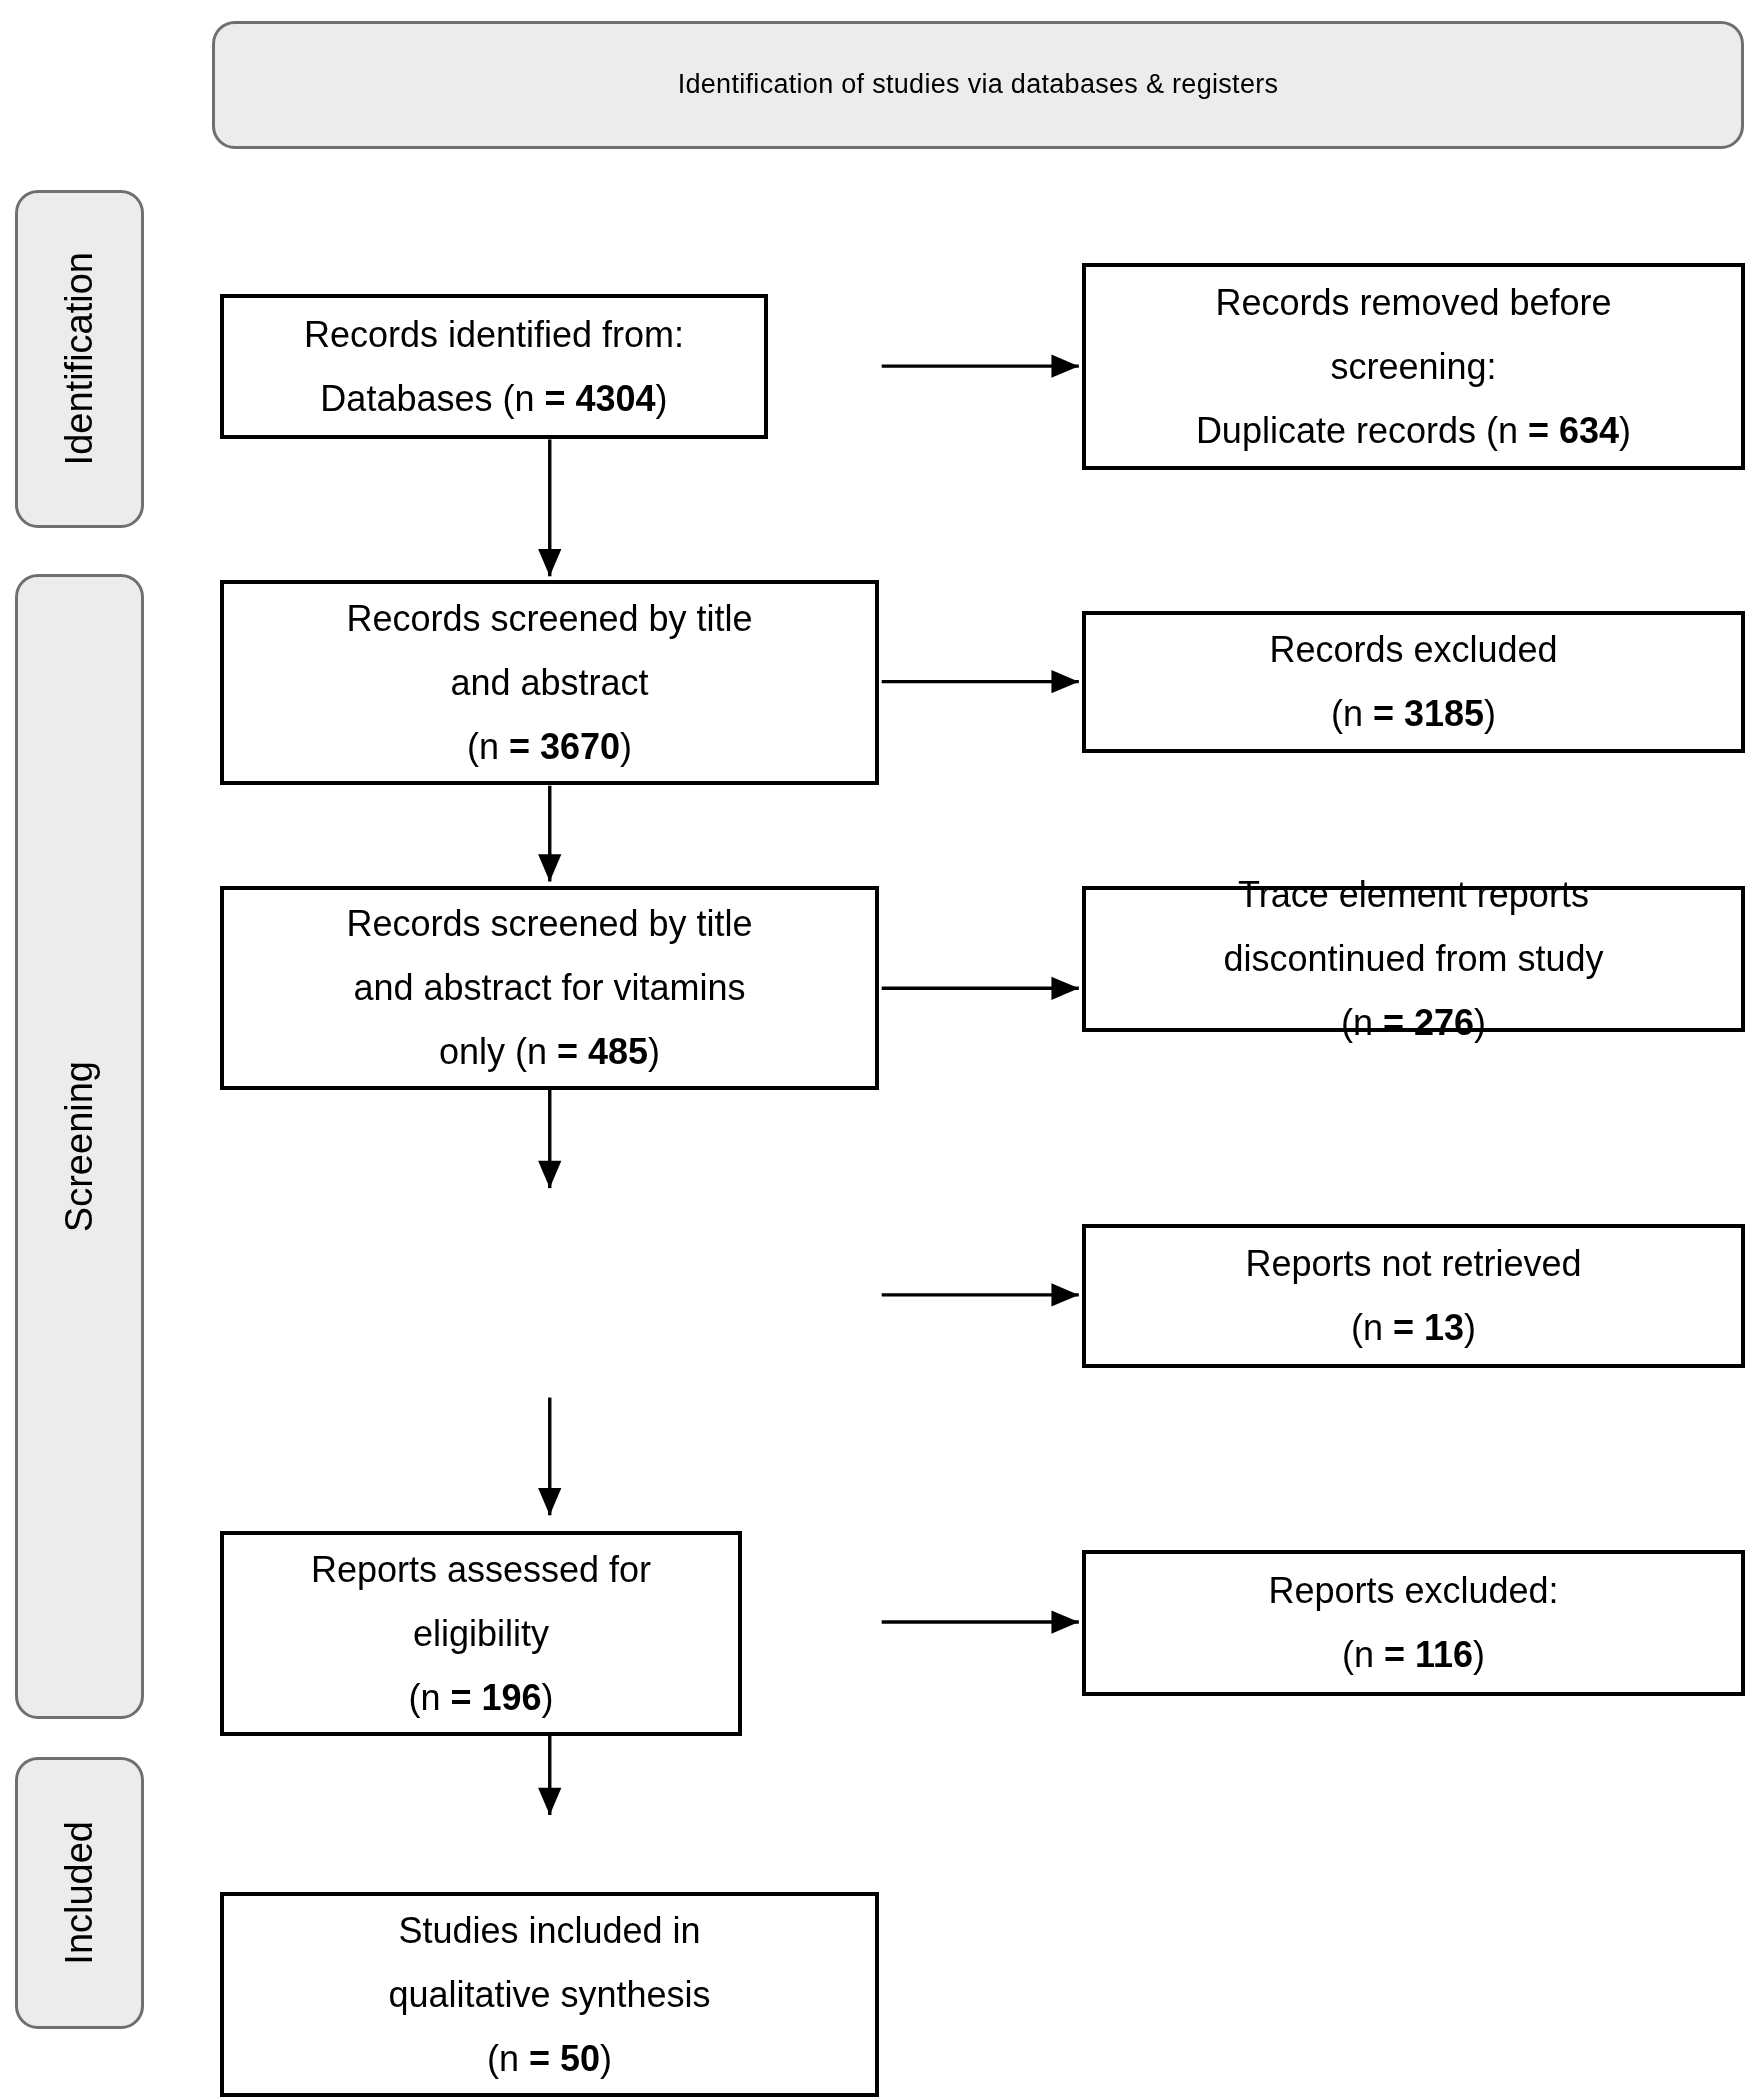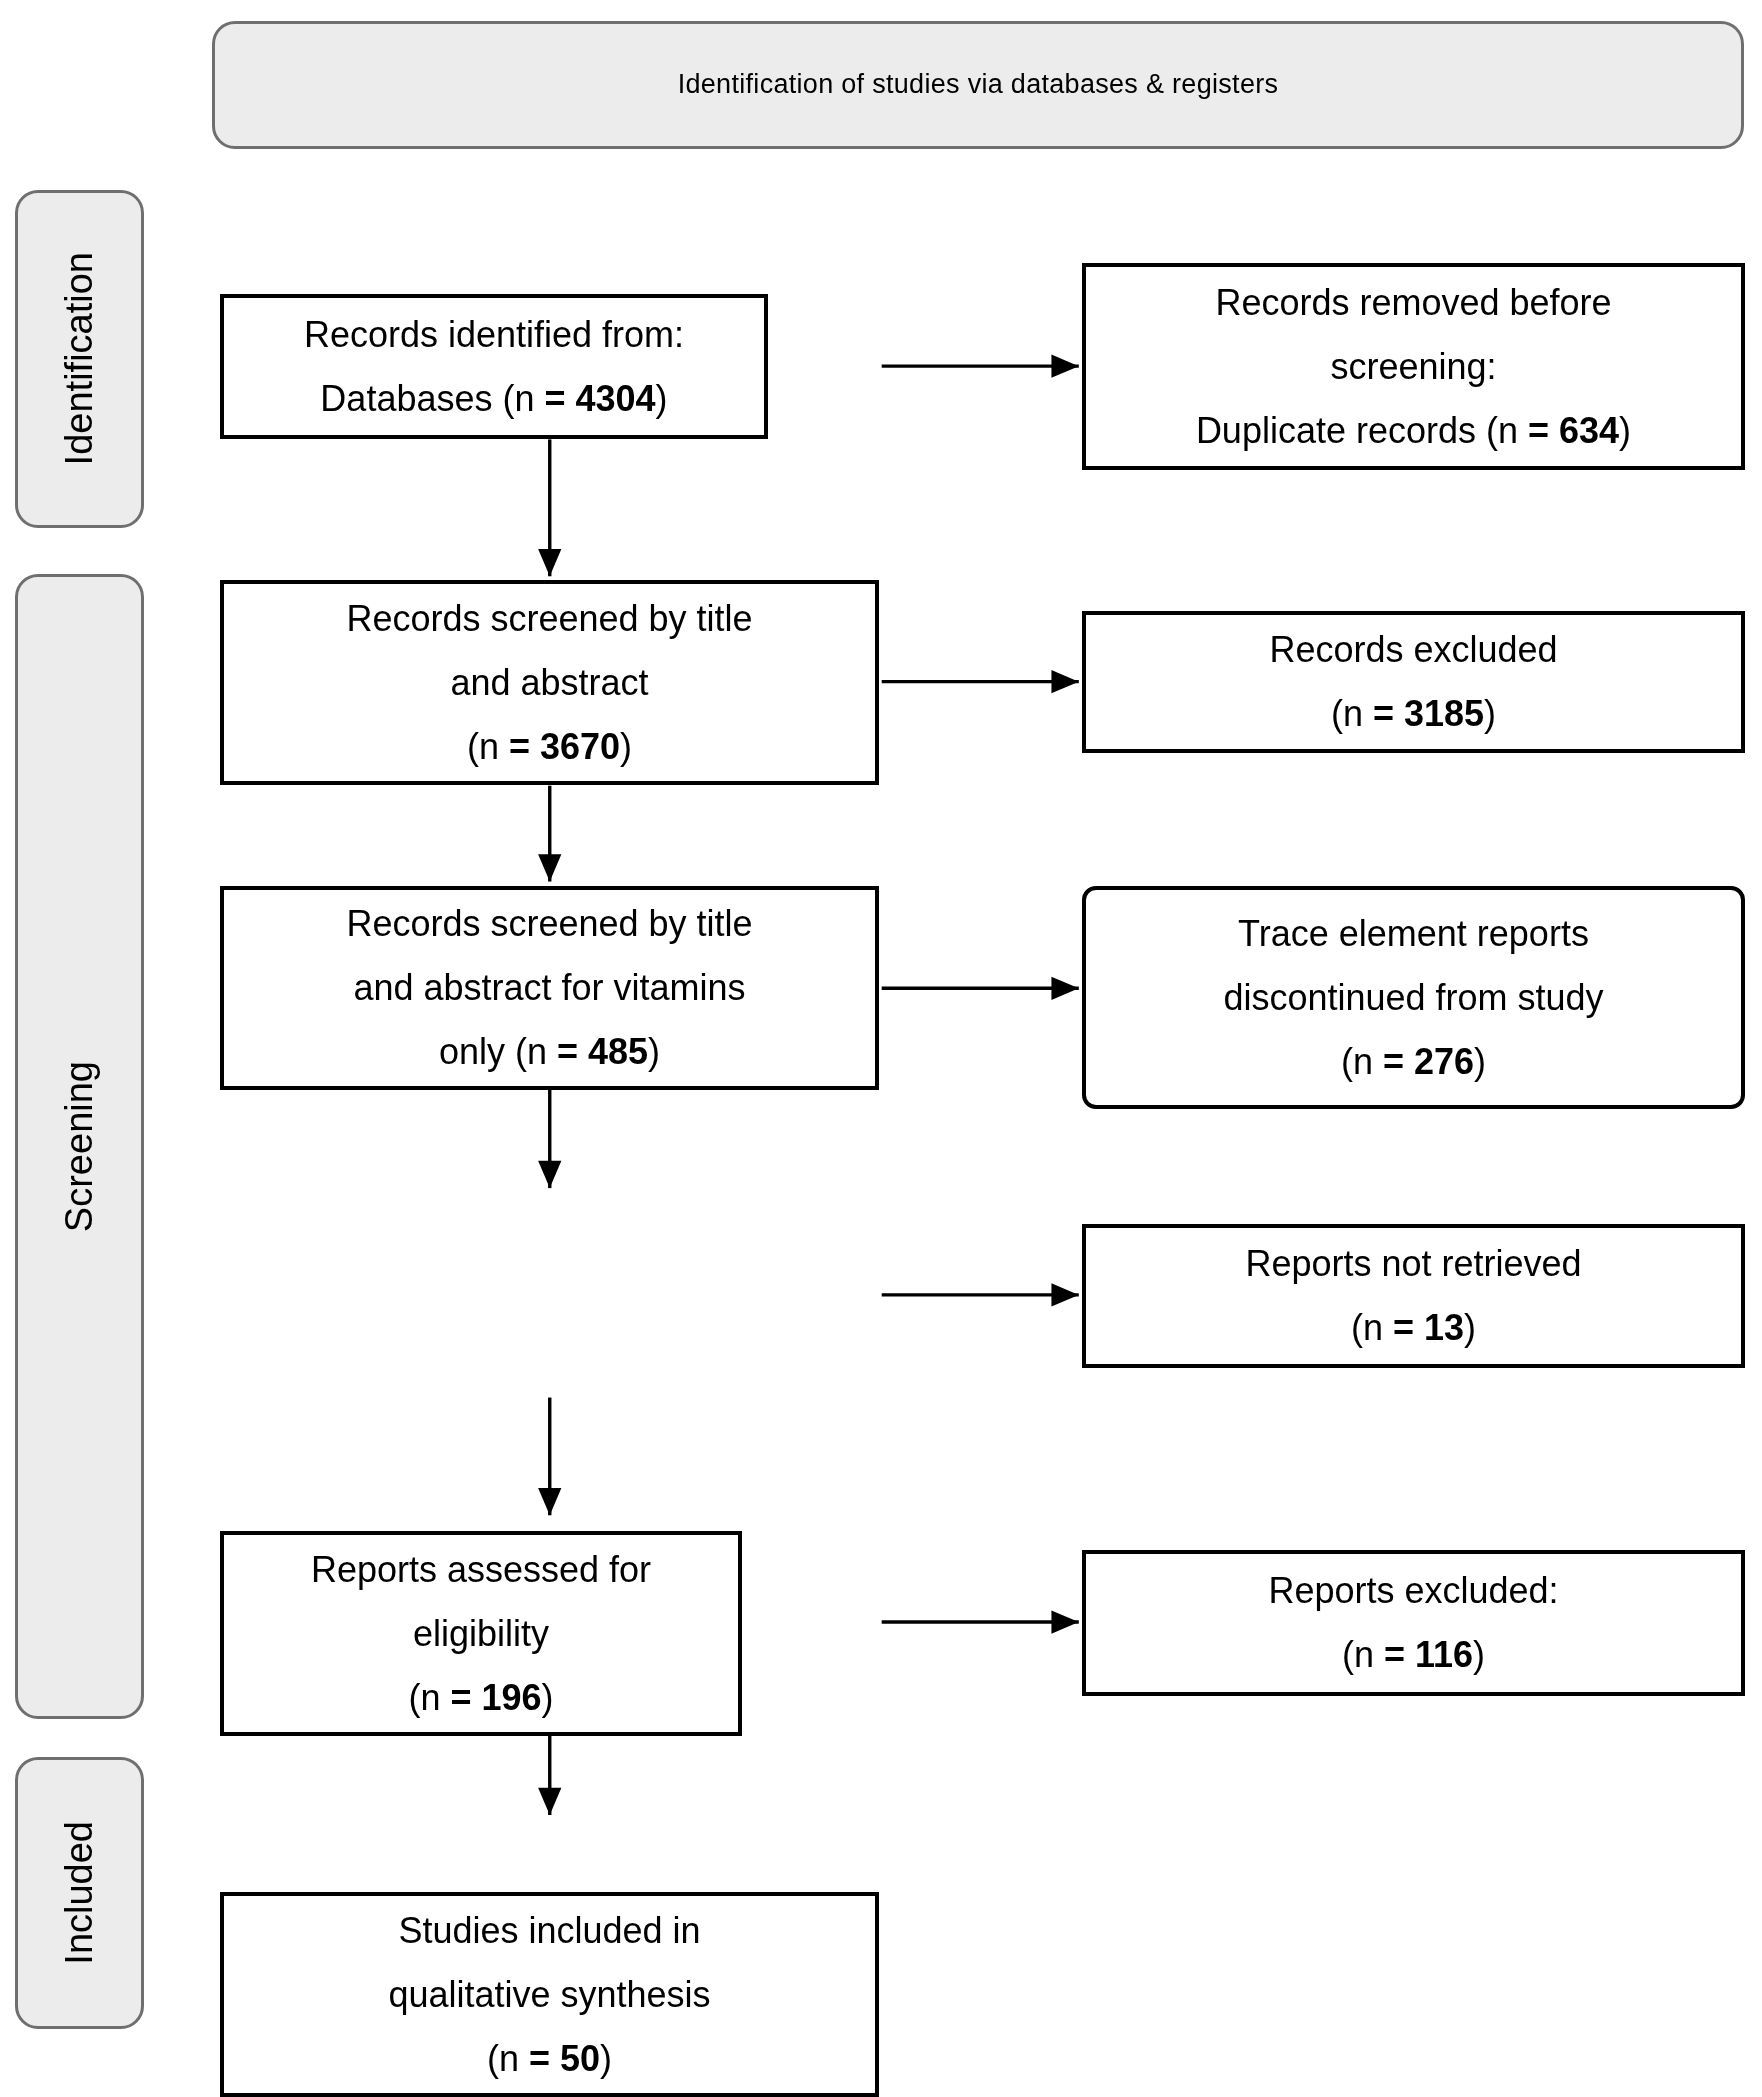--- a/index.html
+++ b/index.html
@@ -140,21 +140,21 @@
     <div class="box-text"><span>Records removed before
 screening:
 Duplicate records (n </span><span class="n-value">= 634</span><span>)</span></div>
   </div>
 
   <div class="flow-box" style="left:1082px; top:611px; width:663px; height:142px;">
     <div class="box-text"><span>Records excluded
 (n </span><span class="n-value">= 3185</span><span>)</span></div>
   </div>
 
-  <div class="flow-box" style="left:1082px; top:886px; width:663px; height:223px;border-radius:14px;">
+  <div class="flow-box" style="left:1082px; top:886px; width:663px; height:146px;">
     <div class="box-text"><span>Trace element reports
 discontinued from study
 (n </span><span class="n-value">= 276</span><span>)</span></div>
   </div>
 
   <div class="flow-box" style="left:1082px; top:1224px; width:663px; height:144px;">
     <div class="box-text"><span>Reports not retrieved
 (n </span><span class="n-value">= 13</span><span>)</span></div>
   </div>
 

